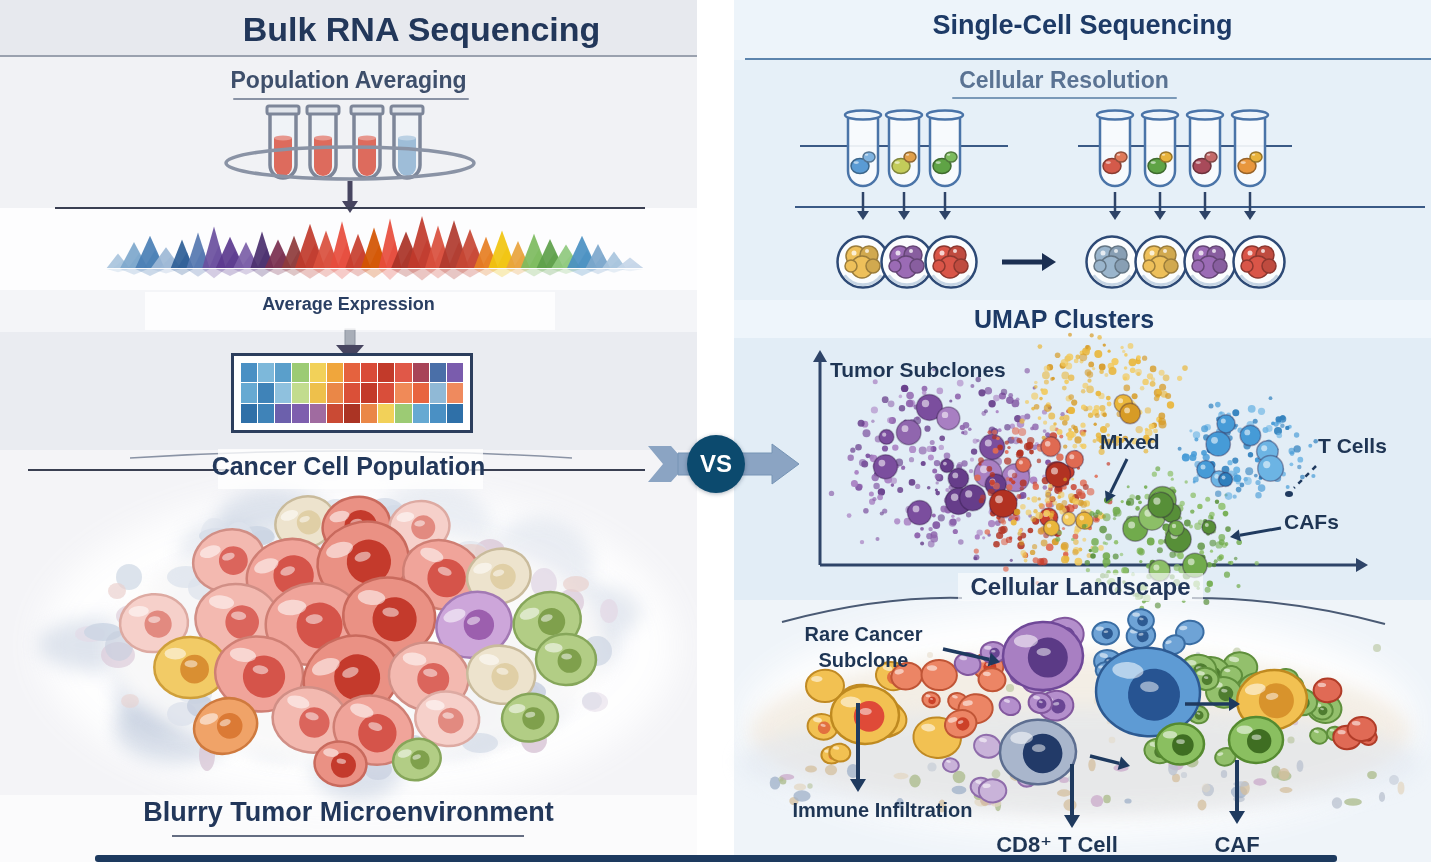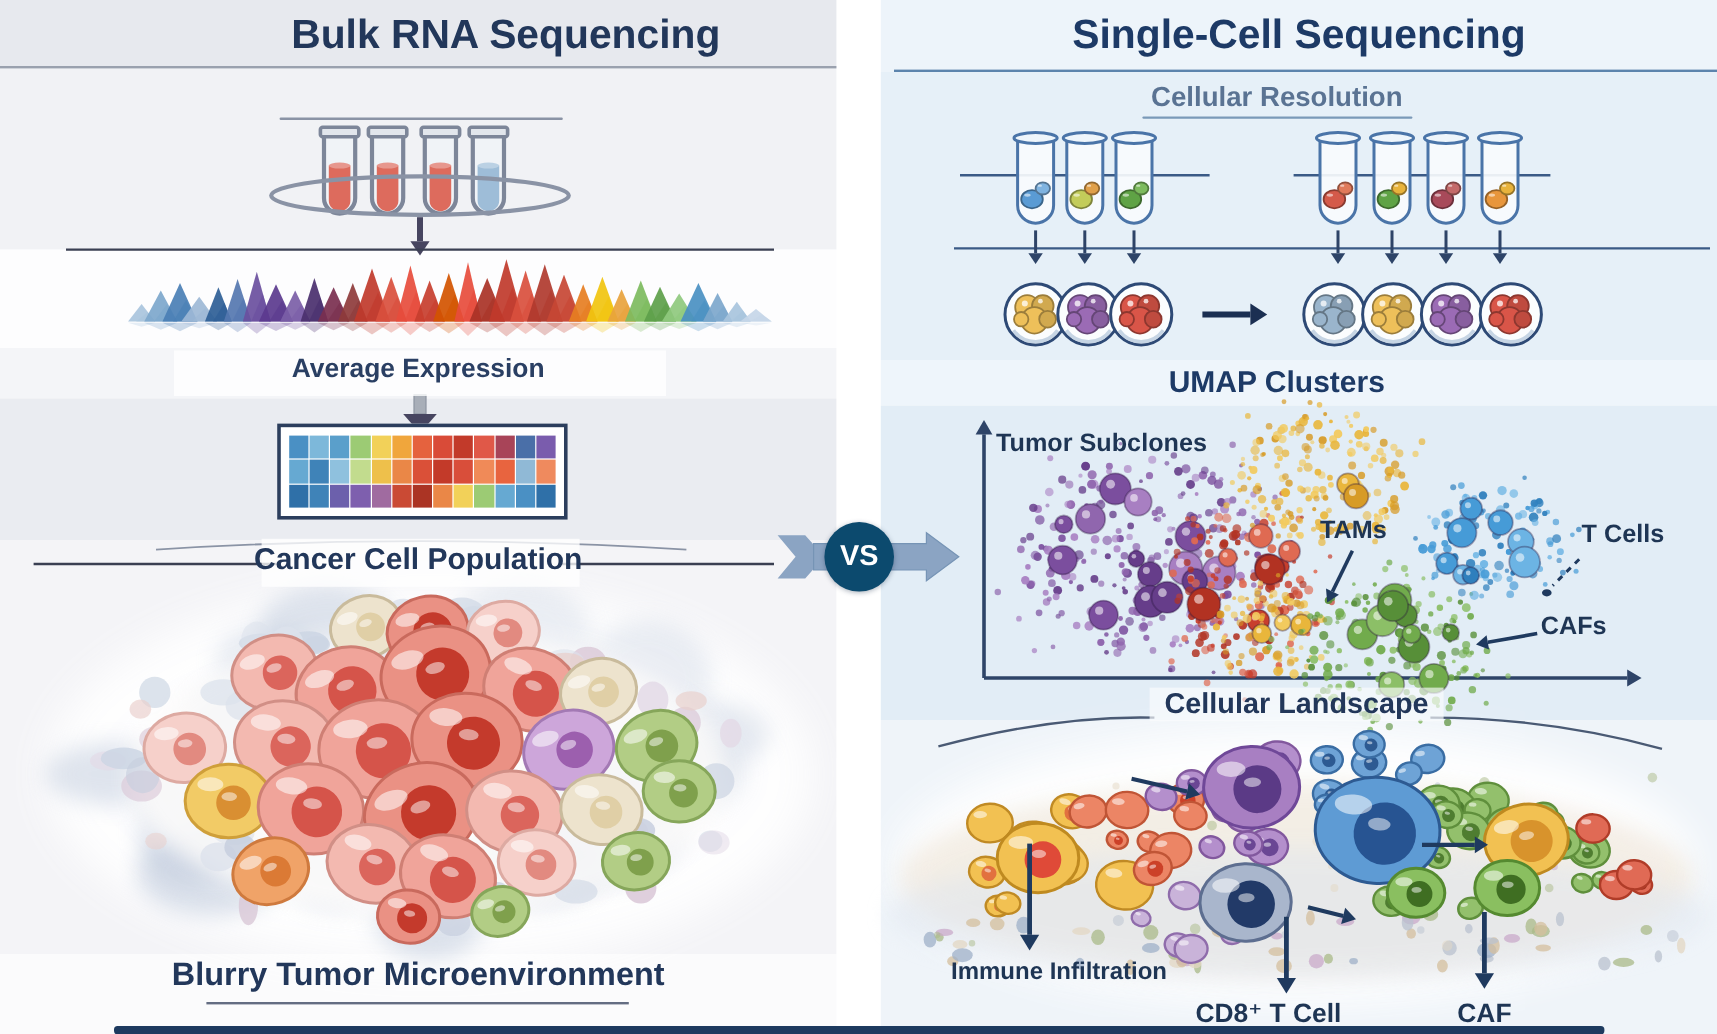--- a/index.html
+++ b/index.html
@@ -5,24 +5,24 @@
   html,body{margin:0;padding:0;background:#fff;}
   .canvas{position:relative;width:1431px;height:862px;background:#ffffff;overflow:hidden;
           font-family:"Liberation Sans","DejaVu Sans",sans-serif;}
   .band{position:absolute;left:0;width:697px;}
   .rband{position:absolute;left:734px;width:697px;}
   #art{position:absolute;left:0;top:0;z-index:1;}
   .lbl{position:absolute;z-index:3;font-weight:bold;color:#1e3554;text-align:center;white-space:nowrap;}
   .line{position:absolute;z-index:3;}
   .whiteband{position:absolute;z-index:2;}
   #left-title{left:0;top:10px;width:843px;font-size:34px;color:#22375a;}
-  #right-title{left:734px;top:10px;width:697px;font-size:34px;color:#1d3a66;}
+  #right-title{left:734px;top:10px;width:697px;font-size:27px;color:#1d3a66;}
   #left-subtitle{left:0;top:67px;width:697px;font-size:23px;font-weight:600;color:#3e4f6b;}
   #right-subtitle{left:734px;top:67px;width:660px;font-size:23px;font-weight:600;color:#5a7393;}
-  #avg-label{left:0;top:294px;width:697px;font-size:22px;color:#2a3f63;}
+  #avg-label{left:0;top:294px;width:697px;font-size:18px;color:#2a3f63;}
   #mixed-label{left:0;top:452px;width:697px;font-size:25px;color:#22375a;}
   #blurry-label{left:0;top:797px;width:697px;font-size:27px;color:#22375a;}
   #umap-label{left:734px;top:305px;width:660px;font-size:25px;color:#1d3a66;}
   #tumor-subclones-label{left:830px;top:358px;font-size:21px;}
   #tams-label{left:1100px;top:430px;font-size:21px;}
   #tcells-label{left:1318px;top:434px;font-size:21px;}
   #cafs-label{left:1284px;top:510px;font-size:21px;}
   #landscape-label{left:958px;top:573px;width:245px;font-size:24px;color:#22375a;background:rgba(250,252,254,0.65);}
   #rare-label{left:786px;top:621px;width:155px;font-size:20px;line-height:26px;white-space:normal;}
   #immune-label{left:780px;top:799px;width:205px;font-size:20px;}
@@ -2212,38 +2212,40 @@
         <div style="background: rgb(242, 209, 89);"></div>
         <div style="background: rgb(156, 203, 116);"></div>
         <div style="background: rgb(102, 169, 210);"></div>
         <div style="background: rgb(74, 144, 196);"></div>
         <div style="background: rgb(47, 112, 168);"></div>
       </div>
   </div>
 
   <div class="lbl" id="left-title">Bulk RNA Sequencing</div>
   <div class="line" style="left:0;top:55px;width:697px;height:2px;background:#9aa1ae;"></div>
+  <div class="lbl" id="left-subtitle">Population Averaging</div>
   <div class="line" style="left:233px;top:98px;width:236px;height:2px;background:#8a93a5;border-radius:2px;"></div>
 
   <div class="lbl" id="avg-label">Average Expression</div>
   <div class="lbl" id="mixed-label">Cancer Cell Population</div>
   <div class="lbl" id="blurry-label">Blurry Tumor Microenvironment</div>
   <div class="line" style="left:172px;top:835px;width:352px;height:2px;background:#646d82;"></div>
 
   <div id="vs-badge">VS</div>
 
   <div class="lbl" id="right-title">Single-Cell Sequencing</div>
   <div class="line" style="left:745px;top:58px;width:686px;height:2px;background:#5c84ad;"></div>
   <div class="lbl" id="right-subtitle">Cellular Resolution</div>
   <div class="line" style="left:952px;top:97px;width:225px;height:2px;background:#7a99b8;border-radius:2px;"></div>
 
   <div class="lbl" id="umap-label">UMAP Clusters</div>
   <div class="lbl" id="tumor-subclones-label">Tumor Subclones</div>
-  <div class="lbl" id="tams-label">TAMs</div>
+  <div class="lbl" id="tams-label">Mixed</div>
   <div class="lbl" id="tcells-label">T Cells</div>
   <div class="lbl" id="cafs-label">CAFs</div>
   <div class="lbl" id="landscape-label">Cellular Landscape</div>
+  <div class="lbl" id="rare-label">Rare Cancer Subclone</div>
   <div class="lbl" id="immune-label">Immune Infiltration</div>
   <div class="lbl" id="cd8-label">CD8⁺ T Cell</div>
   <div class="lbl" id="caf-label">CAF</div>
 
   <div id="bottom-bar"></div>
 </div>
 
 </body></html>

